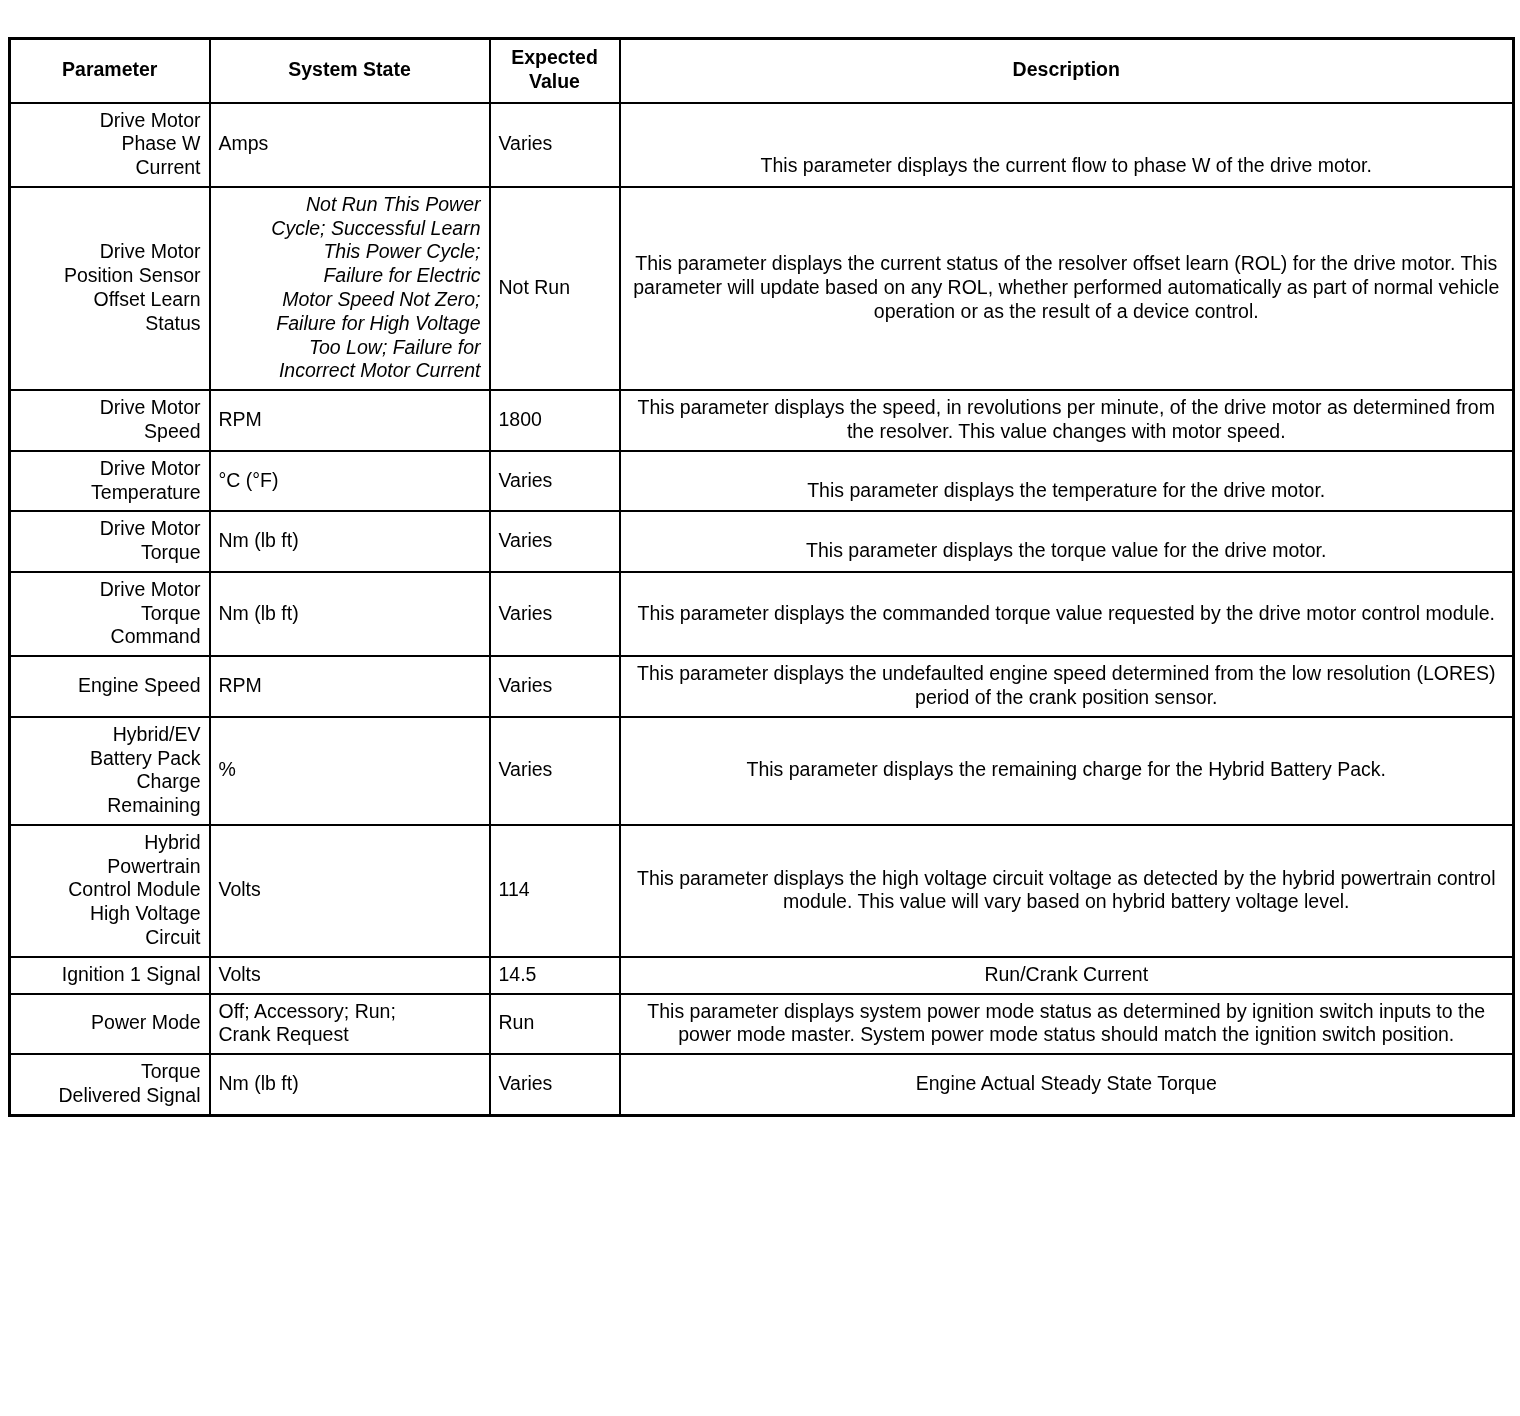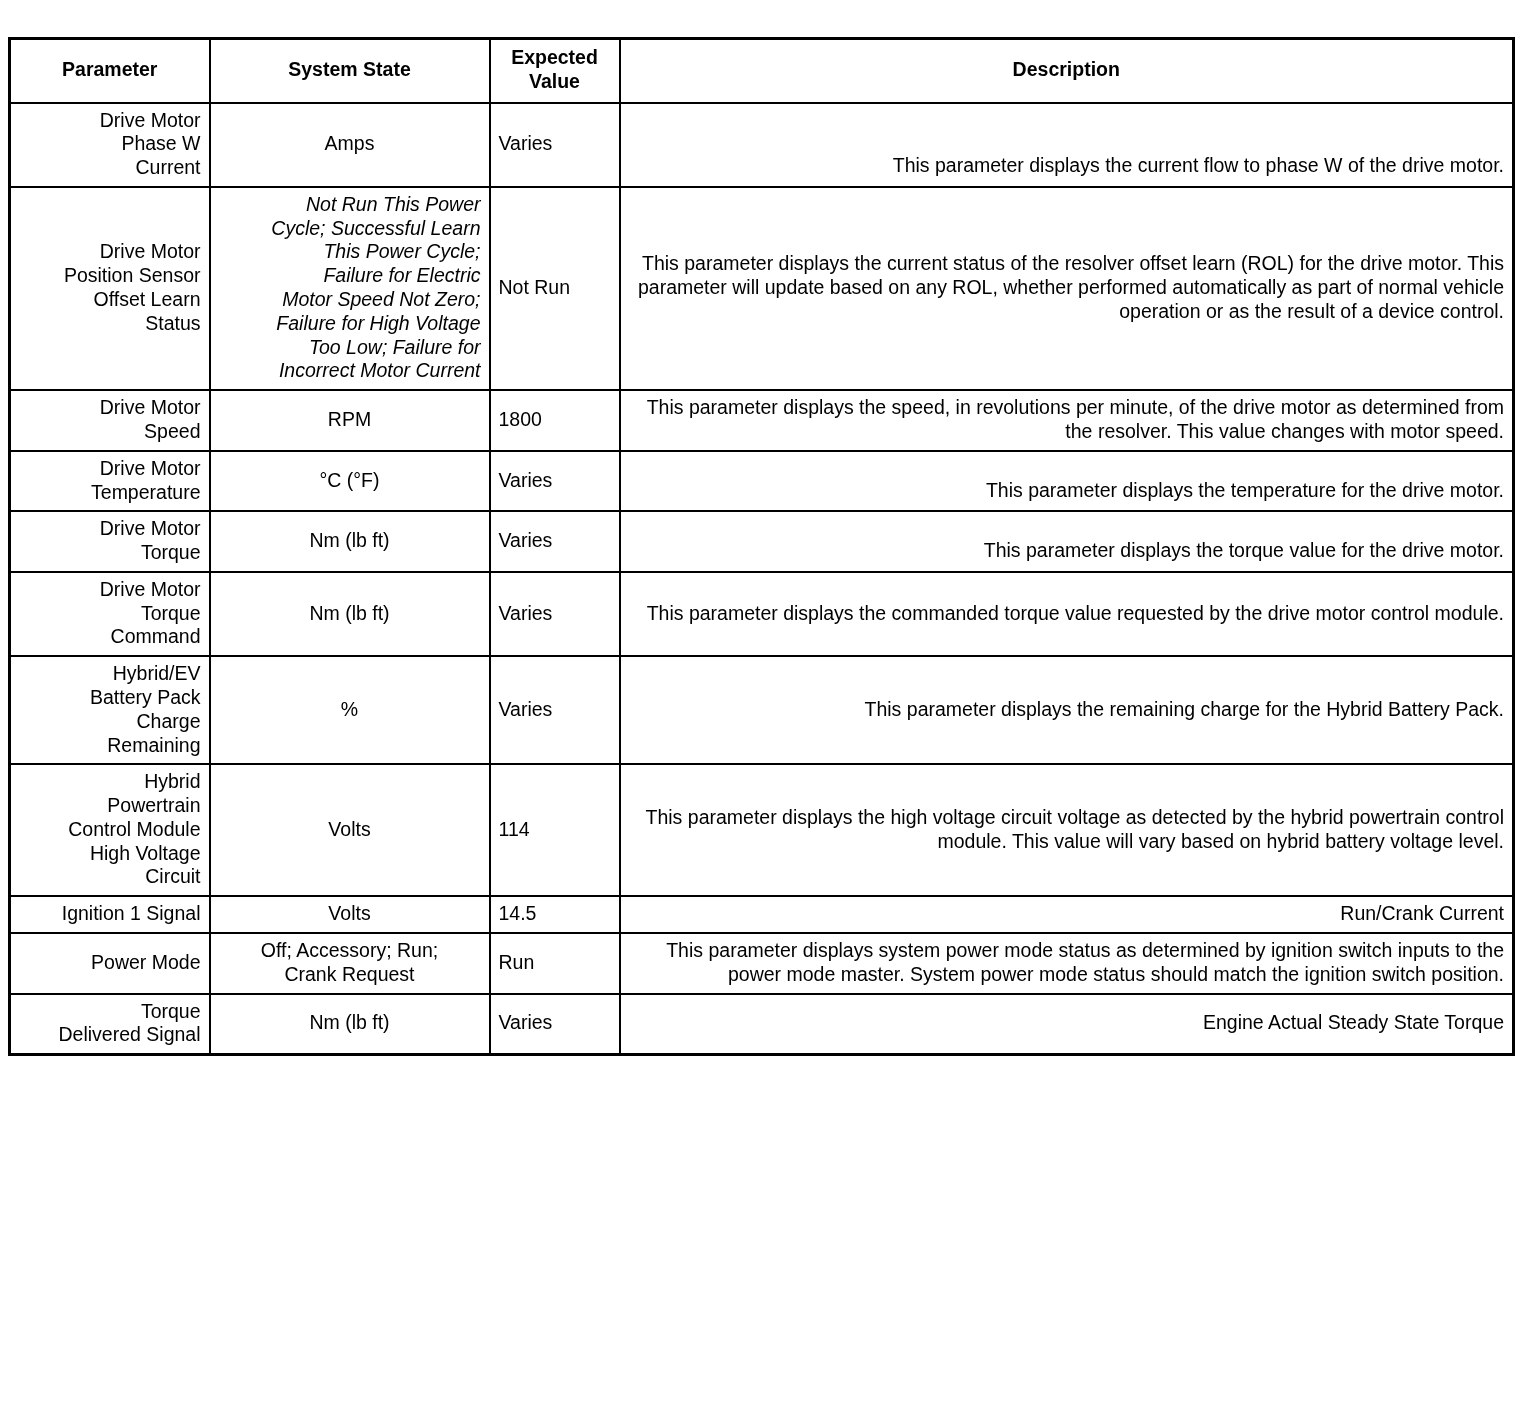--- a/index.html
+++ b/index.html
@@ -41,32 +41,31 @@
   table.spec thead th {
     font-weight: bold;
     text-align: center;
     padding: 6px 6px 8px 6px;
   }
   td.param {
     text-align: right;
     vertical-align: middle;
   }
   td.state {
-    text-align: center;
   }
   td.state.wrapleft {
     text-align: right;
     padding-left: 10px;
     font-style: italic;
   }
   td.value {
     text-align: left;
   }
   td.desc {
-    text-align: right;
+    text-align: center;
     vertical-align: middle;
     padding-left: 10px;
     padding-right: 10px;
   }
   td.desc.bottomish {
     vertical-align: bottom;
     padding-bottom: 8px;
   }
   .nowrapline { white-space: pre-line; }
 </style>
@@ -138,20 +137,26 @@
       </tr>
       <tr>
         <td class="param nowrapline">Drive Motor
 Torque
 Command</td>
         <td class="state nowrapline">Nm (lb ft)</td>
         <td class="value">Varies</td>
         <td class="desc">This parameter displays the commanded torque value requested by the drive motor control module.</td>
       </tr>
       <tr>
+        <td class="param nowrapline">Engine Speed</td>
+        <td class="state nowrapline">RPM</td>
+        <td class="value">Varies</td>
+        <td class="desc">This parameter displays the undefaulted engine speed determined from the low resolution (LORES) period of the crank position sensor.</td>
+      </tr>
+      <tr>
         <td class="param nowrapline">Hybrid/EV
 Battery Pack
 Charge
 Remaining</td>
         <td class="state nowrapline">%</td>
         <td class="value">Varies</td>
         <td class="desc">This parameter displays the remaining charge for the Hybrid Battery Pack.</td>
       </tr>
       <tr>
         <td class="param nowrapline">Hybrid

